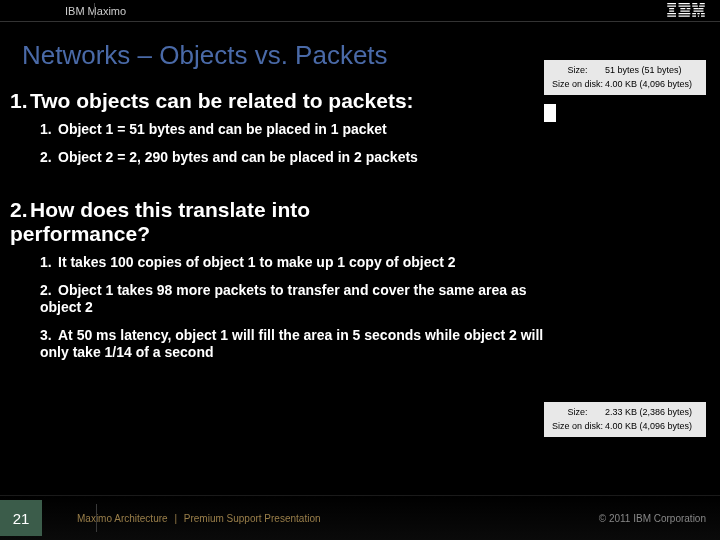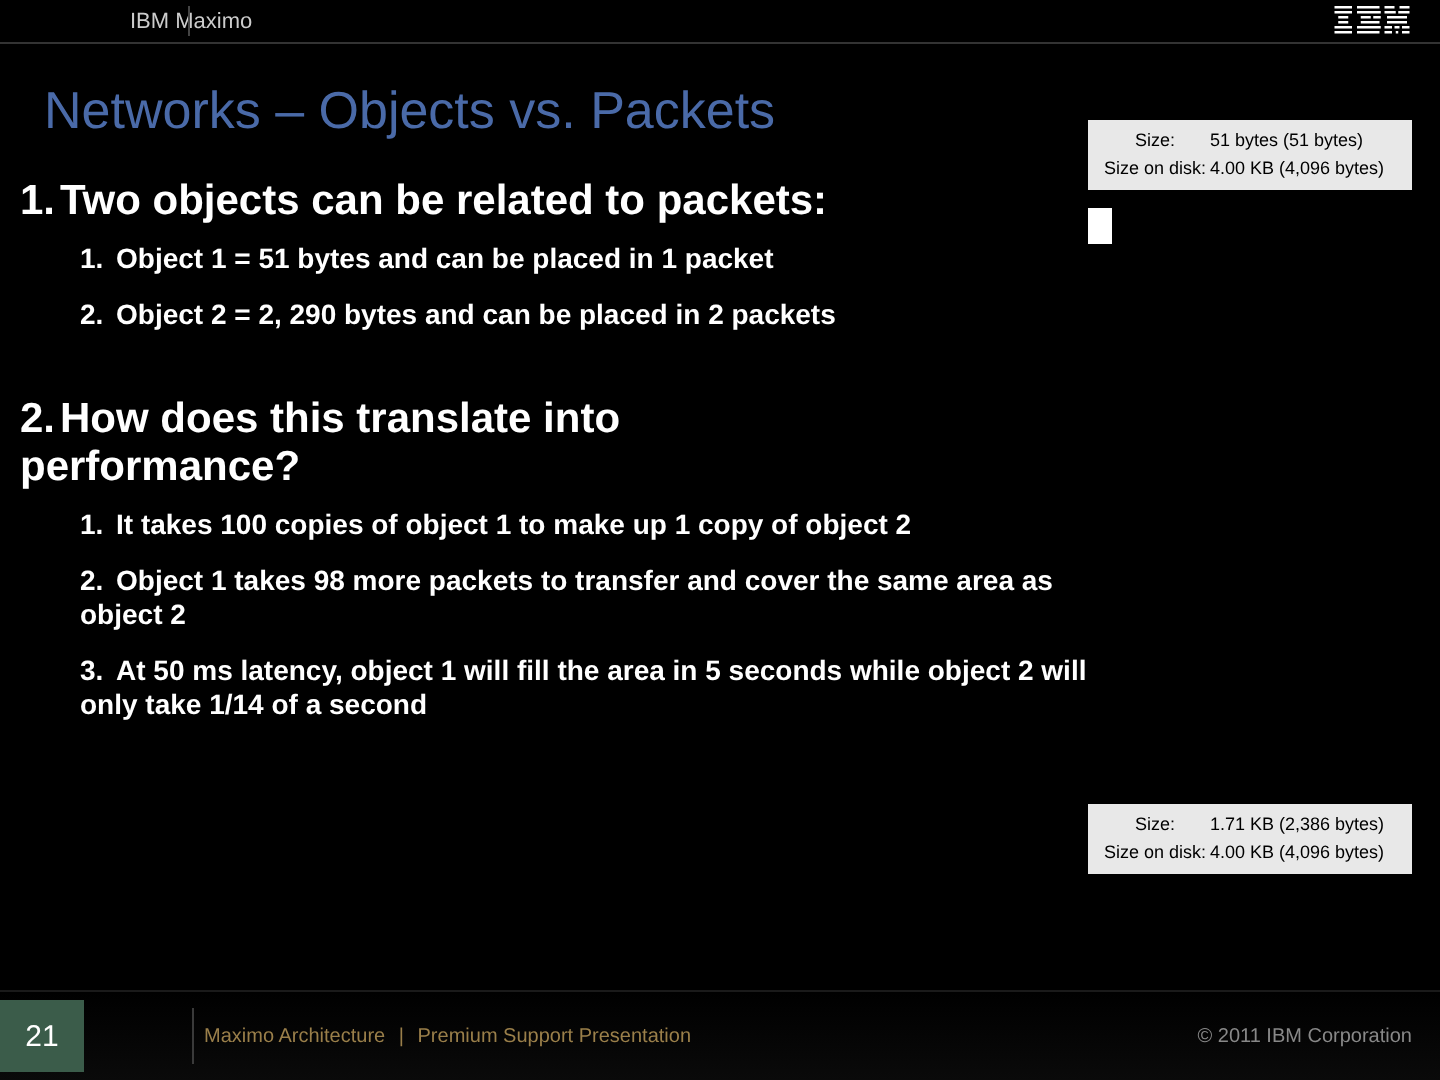--- a/index.html
+++ b/index.html
@@ -68,21 +68,21 @@
     display:flex; align-items:center;
     font-size: 10px;
   }
   .pagenum {
     width: 42px; height: 36px;
     background: #3b5c4a;
     color:#fff;
     display:flex; align-items:center; justify-content:center;
     font-size: 15px; font-weight:400;
   }
-  .foot-text { margin-left: 60px; color:#9a7f4a; font-size:10px;}
+  .foot-text { margin-left: 35px; color:#9a7f4a; font-size:10px;}
   .foot-sep { color:#9a7f4a; margin:0 4px;}
   .copyright { position:absolute; right:14px; color:#888; font-size:10px;}
   .foot-vbar { position:absolute; left:96px; top:8px; bottom:8px; width:1px; background:#3a3a3a;}
 </style>
 </head>
 <body>
 
 <div class="topbar">
   <div class="vbar"></div>
   <span>IBM Maximo</span>
@@ -158,21 +158,21 @@
       <span class="lbl">Size on disk:</span>
       <span>4.00 KB (4,096 bytes)</span>
     </div>
 </div>
 <div class="whiteblock"></div>
 <div class="img-placeholder img-mid"></div>
 
 <div class="info-box bot">
   <div class="row">
       <span class="lbl">Size:</span>
-      <span>1.71 KB (2,386 bytes)</span>
+      <span>2.33 KB (2,386 bytes)</span>
     </div>
   <div class="row">
       <span class="lbl">Size on disk:</span>
       <span>4.00 KB (4,096 bytes)</span>
     </div>
 </div>
 
 <div class="footer">
   <div class="pagenum">21</div>
   <div class="foot-vbar"></div>

